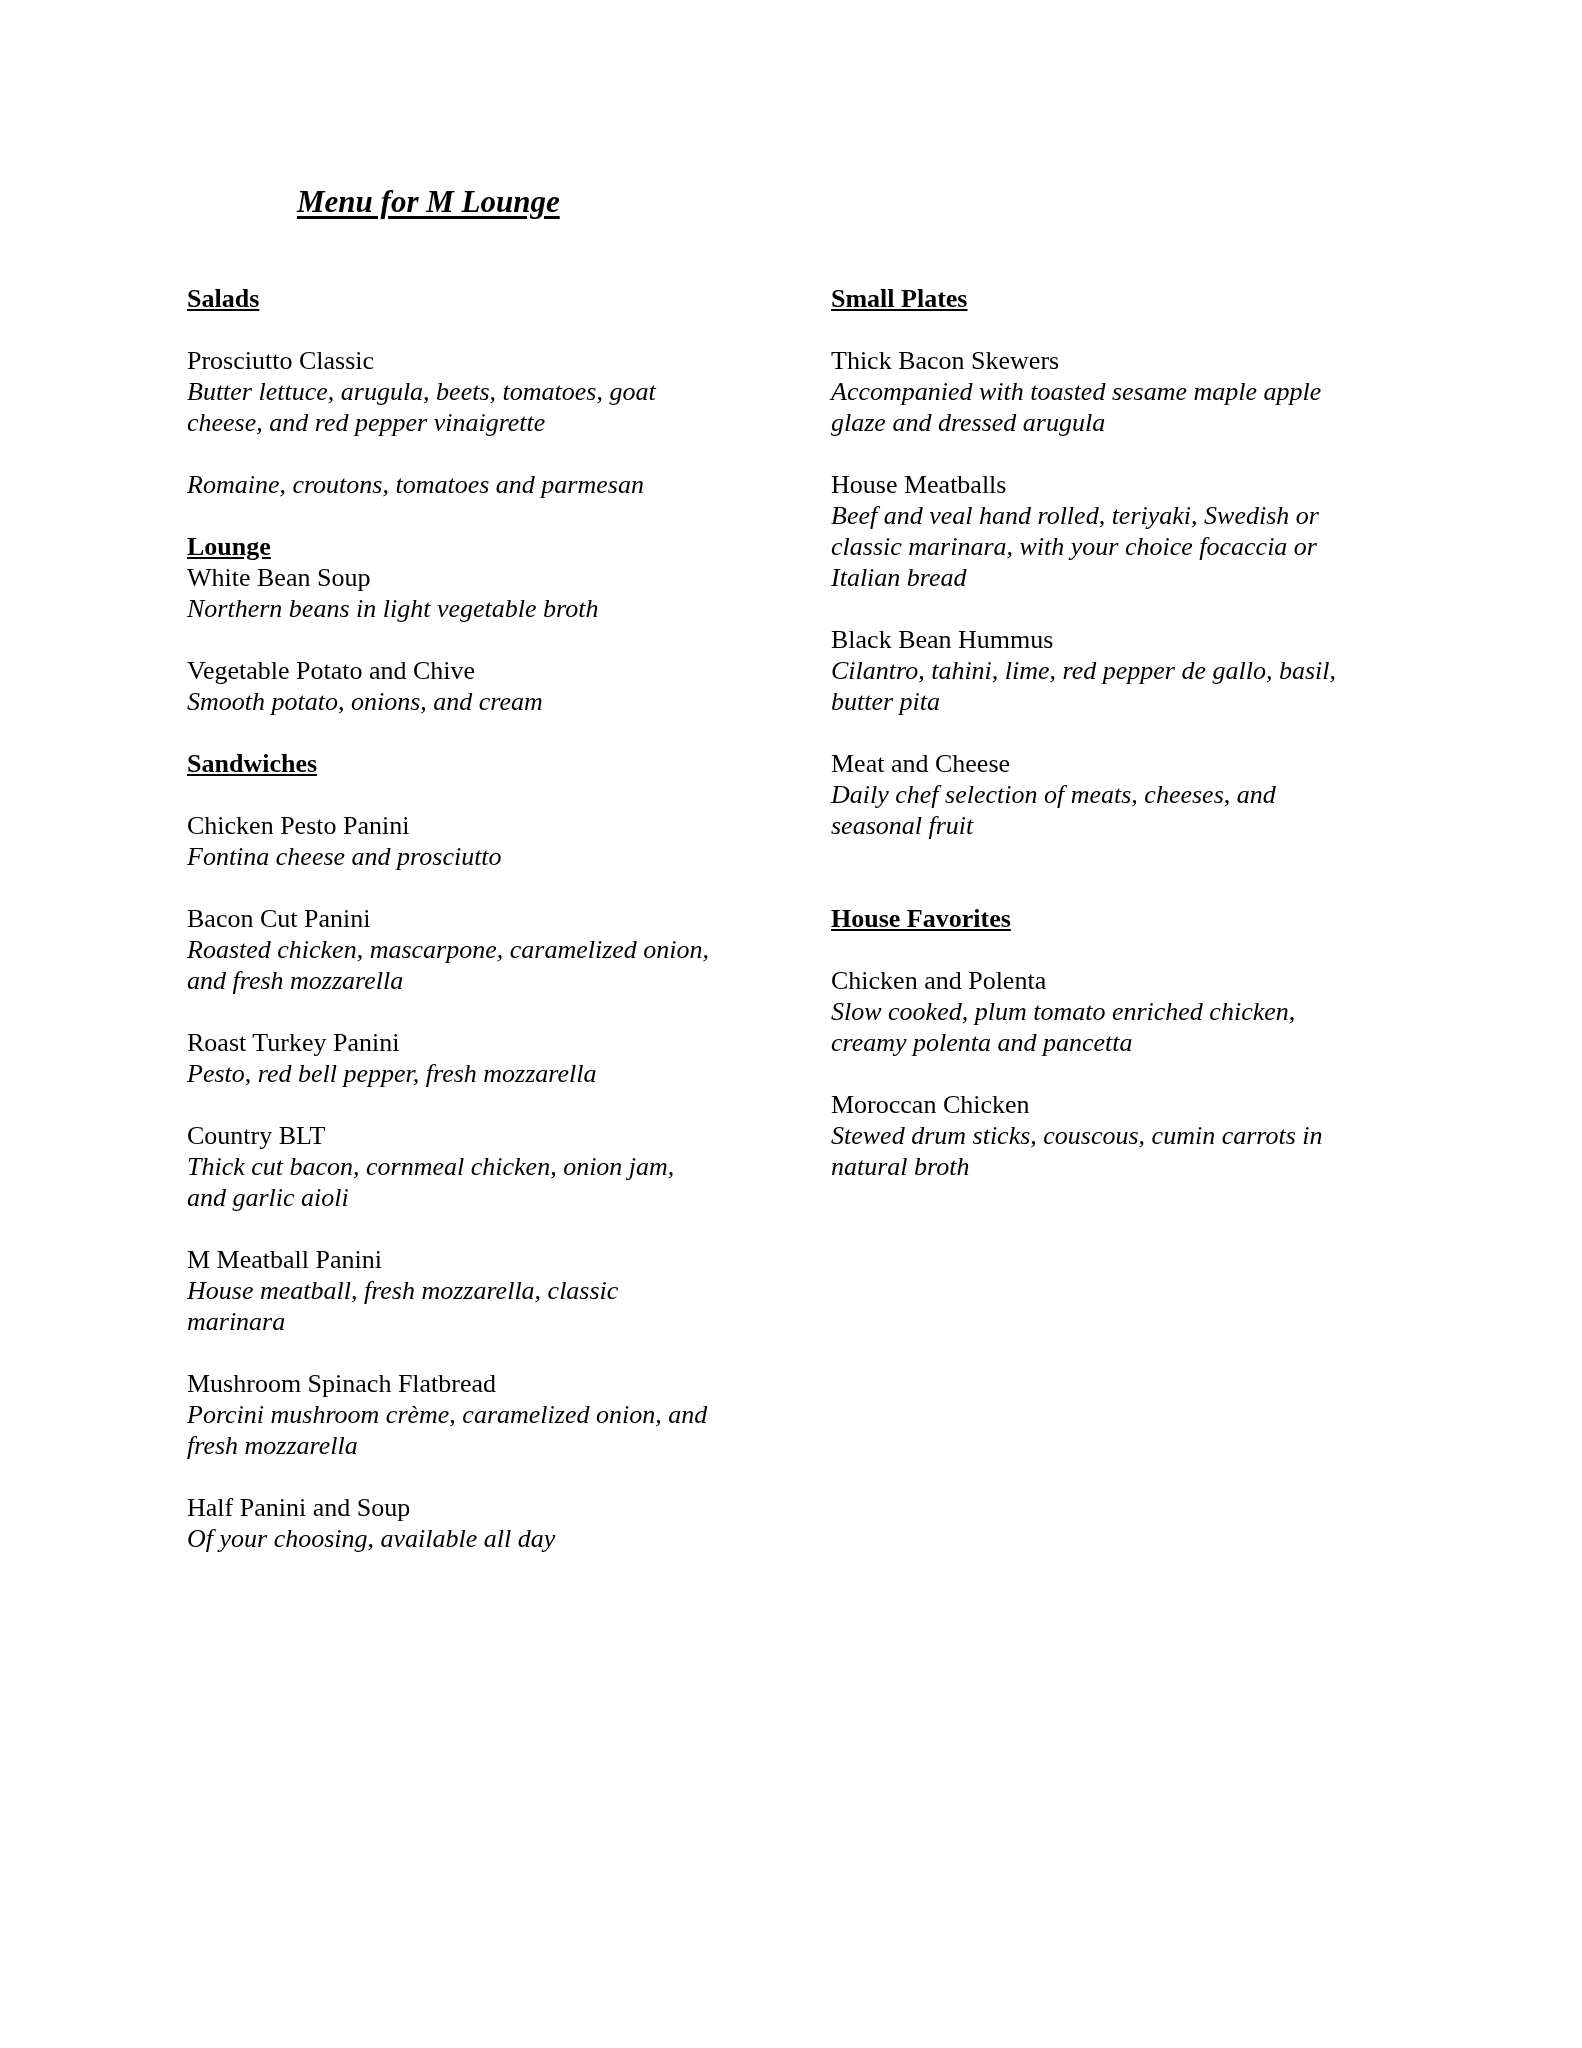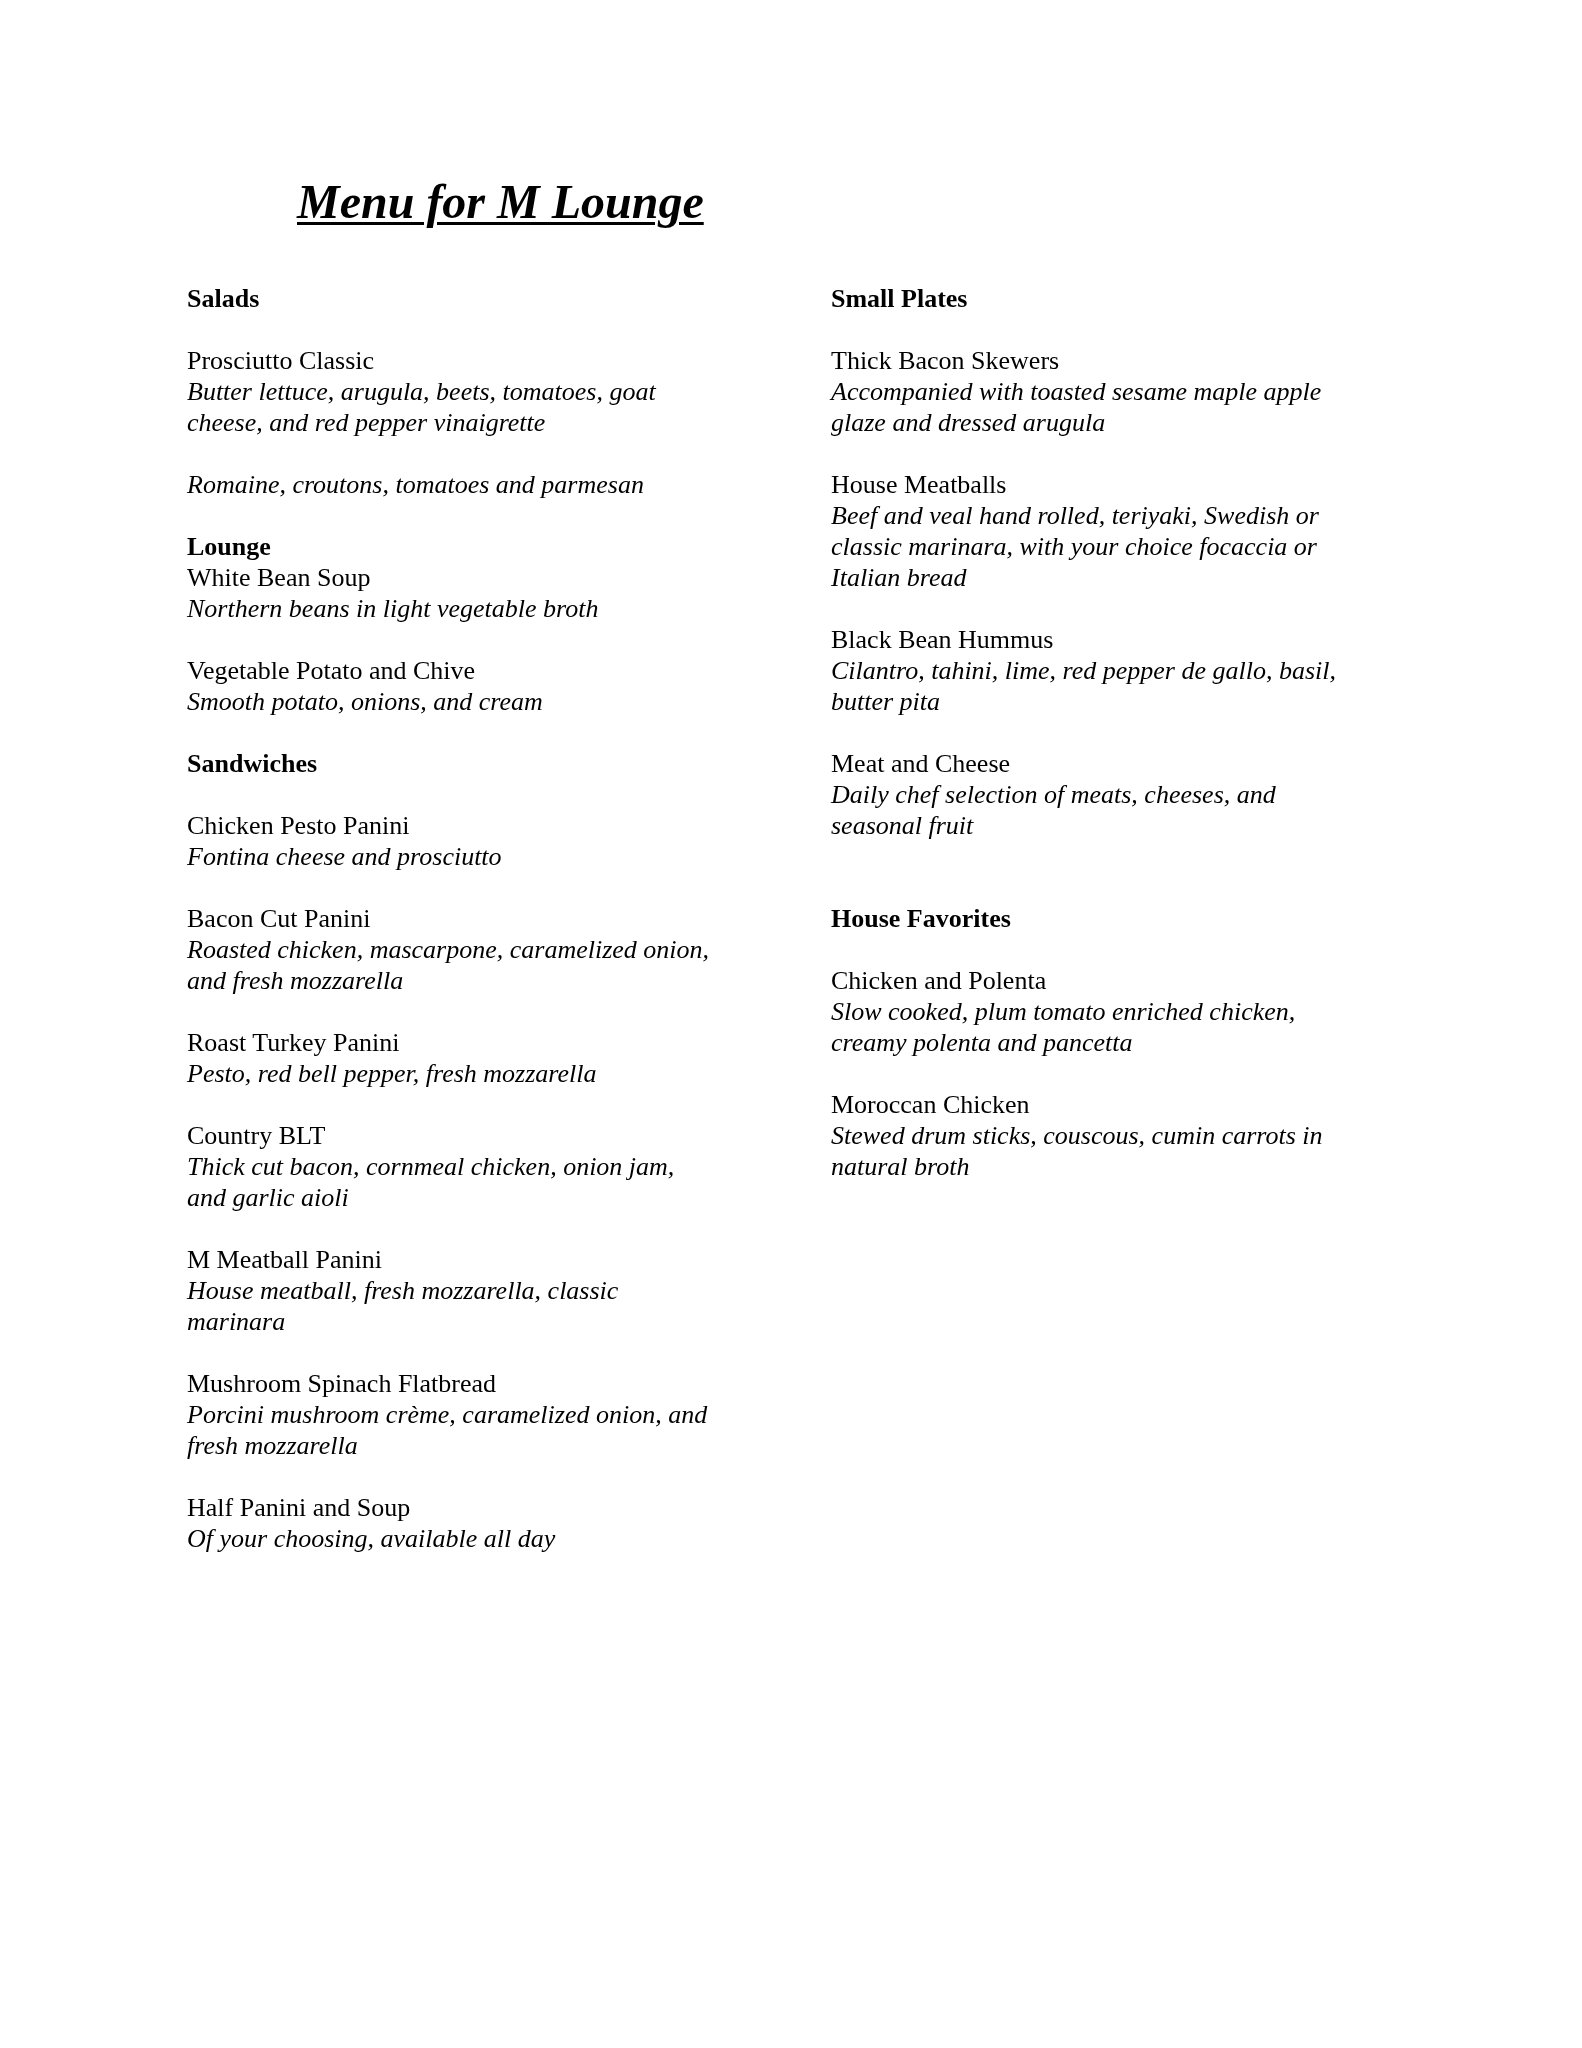--- a/index.html
+++ b/index.html
@@ -9,21 +9,21 @@
     height: 2048px;
     background: #ffffff;
     color: #000000;
     font-family: "Liberation Serif", "DejaVu Serif", serif;
     overflow: hidden;
   }
   .doc-title {
     position: absolute;
     left: 297px;
     top: 178px;
-    font-size: 48px;
+    font-size: 31px;
     line-height: 48px;
     font-weight: bold;
     font-style: italic;
     text-decoration: underline;
     text-decoration-thickness: 3px;
     text-underline-offset: 4px;
     white-space: nowrap;
   }
   .columns {
     position: absolute;
@@ -32,20 +32,21 @@
     display: flex;
     align-items: flex-start;
   }
   .col { font-size: 26px; line-height: 31px; }
   .col-left  { width: 636px; }
   .col-right { width: 600px; margin-left: 8px; }
   .section-heading {
     font-weight: bold;
     margin: 0 0 31px 0;
     white-space: nowrap;
+    text-decoration: underline;
   }
   .section-heading.tight { margin-bottom: 0; }
   .menu-item { margin: 0 0 31px 0; }
   .menu-item.gap-after { margin-bottom: 62px; }
   .item-name { white-space: nowrap; }
   .item-desc { font-style: italic; white-space: nowrap; }
 </style>
 </head>
 <body>
 

